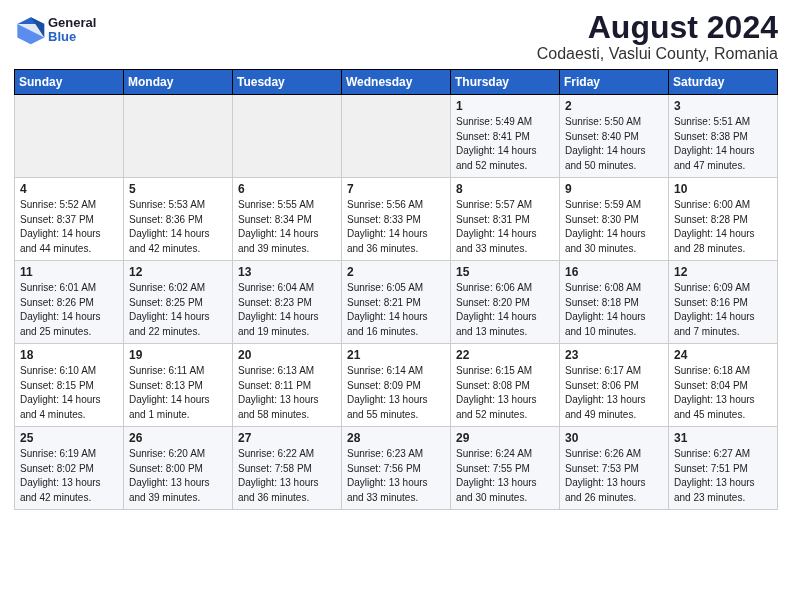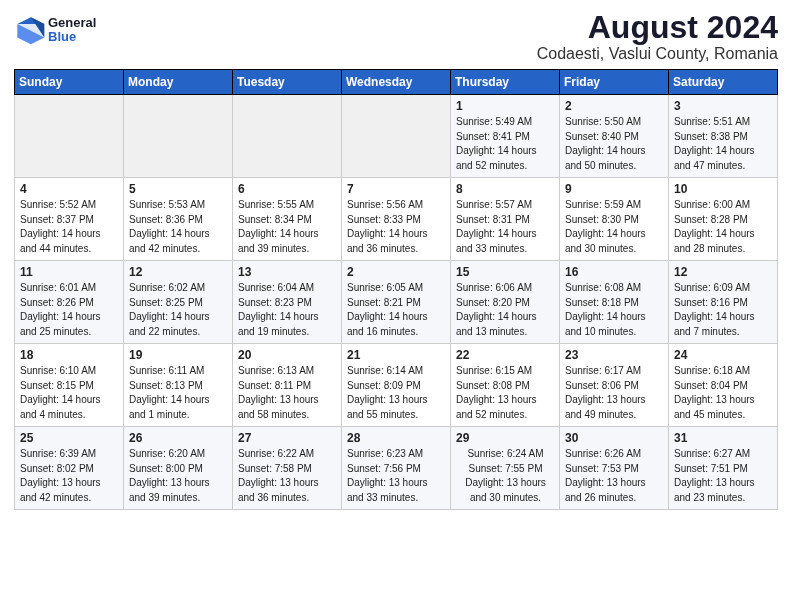--- a/index.html
+++ b/index.html
@@ -308,21 +308,21 @@
             <span class="day-num">24</span>
             <div class="day-info" style="white-space: pre-line;">Sunrise: 6:18 AM
 Sunset: 8:04 PM
 Daylight: 13 hours
 and 45 minutes.</div>
           </td>
         </tr>
         <tr>
           <td>
             <span class="day-num">25</span>
-            <div class="day-info" style="white-space: pre-line;">Sunrise: 6:39 AM
+            <div class="day-info" style="white-space: pre-line;">Sunrise: 6:19 AM
 Sunset: 8:02 PM
 Daylight: 13 hours
 and 42 minutes.</div>
           </td>
           <td>
             <span class="day-num">26</span>
             <div class="day-info" style="white-space: pre-line;">Sunrise: 6:20 AM
 Sunset: 8:00 PM
 Daylight: 13 hours
 and 39 minutes.</div>
@@ -336,21 +336,21 @@
           </td>
           <td>
             <span class="day-num">28</span>
             <div class="day-info" style="white-space: pre-line;">Sunrise: 6:23 AM
 Sunset: 7:56 PM
 Daylight: 13 hours
 and 33 minutes.</div>
           </td>
           <td>
             <span class="day-num">29</span>
-            <div class="day-info" style="white-space: pre-line; text-align: center;">Sunrise: 6:24 AM
+            <div class="day-info" style="white-space: pre-line;">Sunrise: 6:24 AM
 Sunset: 7:55 PM
 Daylight: 13 hours
 and 30 minutes.</div>
           </td>
           <td>
             <span class="day-num">30</span>
             <div class="day-info" style="white-space: pre-line;">Sunrise: 6:26 AM
 Sunset: 7:53 PM
 Daylight: 13 hours
 and 26 minutes.</div>

